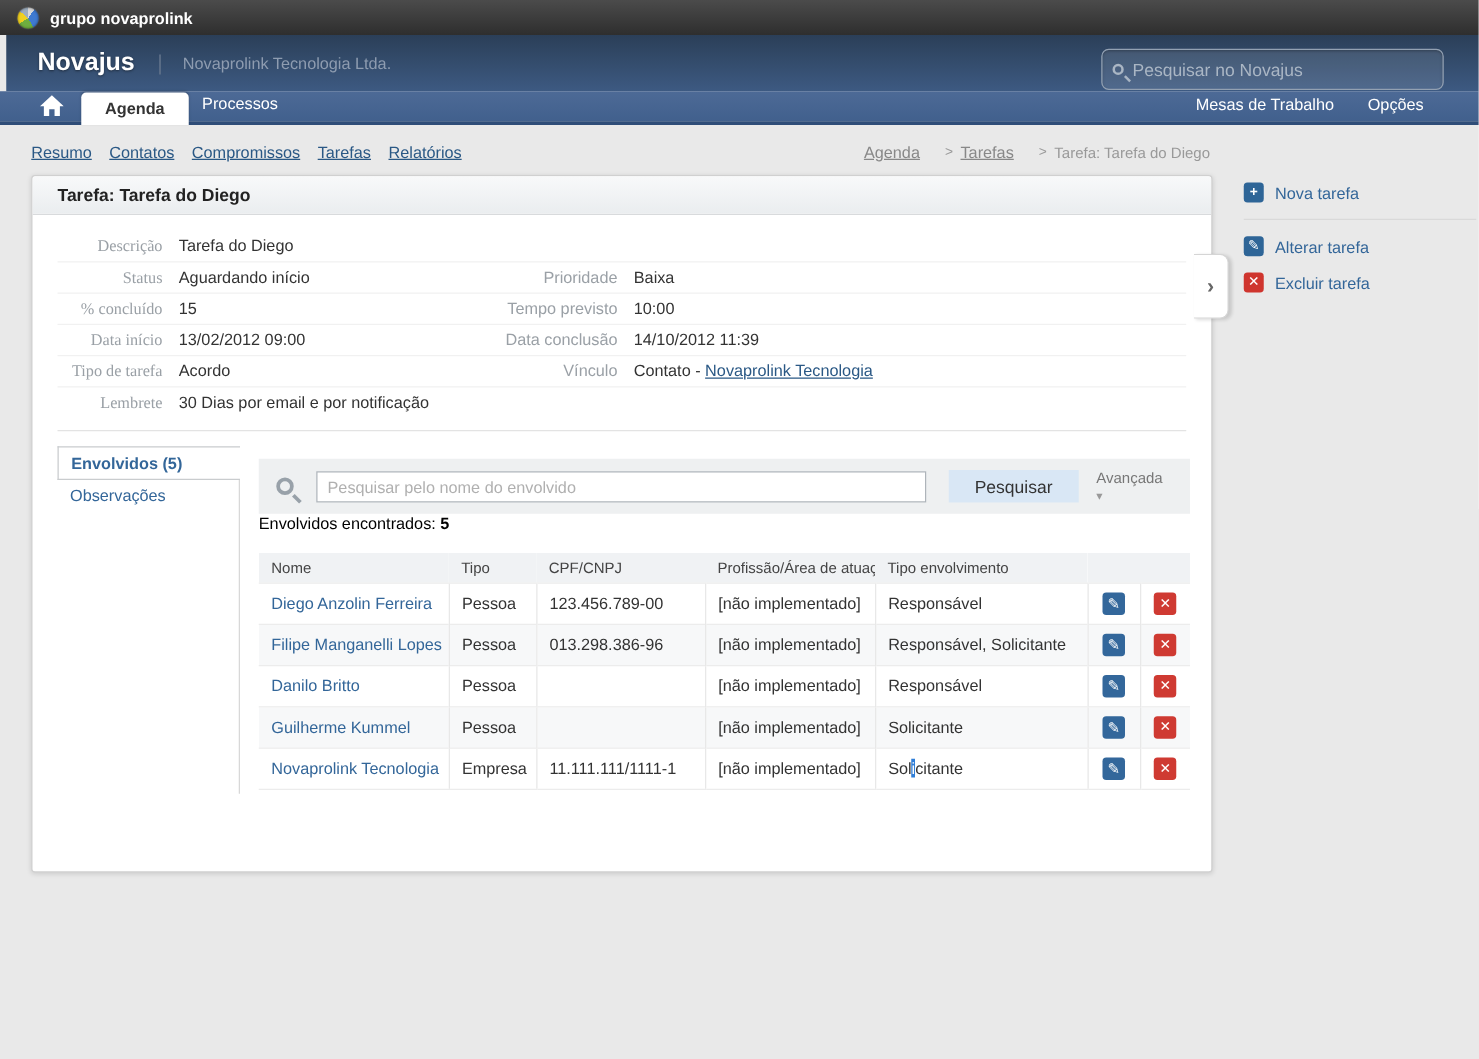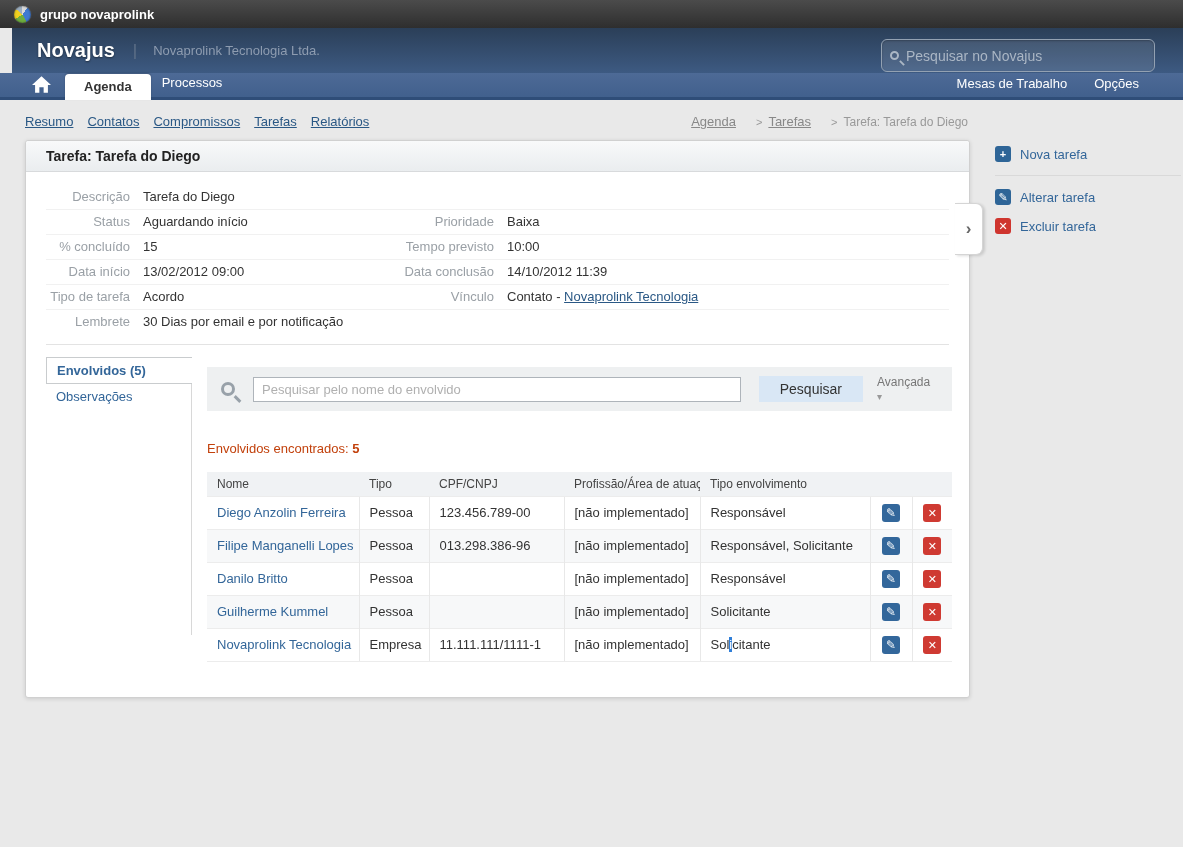--- a/index.html
+++ b/index.html
@@ -13,21 +13,21 @@
   
   .topbar { position:absolute; top:0; left:0; right:0; height:28px;
     background:linear-gradient(#4b4b4b,#2e2e2e); display:flex; align-items:center;
     padding-left:14px; gap:9px; }
   .logo { width:17px; height:17px; border-radius:50%;
     background:conic-gradient(#d9d9d9 0 10%, #3f7ad1 10% 42%, #6fae3f 42% 66%, #f0d020 66% 86%, #9daebf 86% 100%);
     box-shadow: inset 0 0 2px rgba(0,0,0,.5), 0 0 1px rgba(255,255,255,.4); }
   .brand { color:#fff; font-size:13px; font-weight:bold; }
 
   
-  .header { position:absolute; top:28px; left:12px; right:0; height:45px;
+  .header { position:absolute; top:28px; left:5px; right:0; height:45px;
     background:linear-gradient(#2b3f58,#3d5a82); }
   .header-inner { display:flex; align-items:center; height:100%; padding-left:25px; }
   .app-name { color:#fff; font-size:20px; font-weight:bold; text-shadow:0 1px 2px rgba(0,0,0,.45); }
   .hdr-divider { color:#5f7189; font-size:17px; margin:0 16px 0 18px; }
   .company { color:#8e9cb0; font-size:13px; }
   .hsearch { position:absolute; right:28px; top:11px; width:274px; height:33px;
     border:1px solid #93a1b2; border-radius:6px; background:rgba(255,255,255,.10);
     box-shadow: inset 0 1px 2px rgba(0,0,0,.25);
     display:flex; align-items:center; padding:0 8px; gap:7px; }
   .mag { width:9px; height:9px; border:2px solid #aab6c4; border-radius:50%; position:relative; flex-shrink:0; }
@@ -71,21 +71,21 @@
   .collapse-tab { position:absolute; right:-14px; top:62px; width:28px; height:52px;
     background:#fff; border:1px solid #d5d5d5; border-left:none; border-radius:0 7px 7px 0;
     box-shadow:2px 1px 3px rgba(0,0,0,.14); z-index:3; cursor:pointer;
     display:flex; align-items:center; justify-content:center;
     color:#666; font-size:17px; font-weight:bold; }
 
   
   .details { margin:13px 20px 0 20px; padding-bottom:10px; border-bottom:1px solid #e3e3e3; }
   .drow { display:flex; min-height:24px; line-height:24px; font-size:13px; }
   .drow + .drow { border-top:1px solid #f1f1f1; }
-  .dlabel { width:84px; text-align:right; color:#9aa0a6; flex-shrink:0; }
+  .dlabel { width:84px; text-align:right; color:#9aa0a6; flex-shrink:0;font-family:Liberation Serif, serif; }
   .dvalue { margin-left:13px; color:#333; flex:1; }
   .dlabel2 { width:122px; text-align:right; color:#9aa0a6; flex-shrink:0; }
   .dvalue2 { margin-left:13px; color:#333; width:442px; flex-shrink:0; }
   .vlink { color:#2a5885; text-decoration:underline; }
 
   
   .pbody { display:flex; margin-top:12px; }
   .tabcol { width:146px; margin-left:20px; flex-shrink:0; border-right:1px solid #d8d8d8;
     height:278px; }
   .vtab { font-size:13px; color:#336699; padding:5px 10px; cursor:pointer; }
@@ -100,21 +100,21 @@
   .mag-lg::after { content:""; position:absolute; width:3px; height:8px; background:#98a1a9;
     transform:rotate(-45deg); left:12px; top:10px; }
   .inv-input { margin-left:18px; width:492px; height:25px; border:1px solid #aeb4ba;
     padding:0 8px; font-size:13px; color:#333; font-family:inherit; outline:none; }
   .inv-input::placeholder { color:#b0b0b0; }
   .btn-search { margin-left:18px; height:26px; padding:0 21px; background:#d9e7f5;
     border:none; color:#333; font-size:14px; font-family:inherit; cursor:pointer; }
   .advanced { margin-left:14px; color:#777; font-size:12px; cursor:pointer; }
   .advanced .caret { color:#999; font-size:10px; }
 
-  .results-line { margin-top:30px; font-size:13px; color:#c2410c; }
+  .results-line { font-size:13px; color:#000000; }
   .results-line b { font-weight:bold; }
 
   table.env { margin-top:16px; width:100%; border-collapse:collapse; font-size:13px; table-layout:fixed; }
   .env th { background:#f0f2f4; color:#444; font-size:12px; font-weight:normal;
     text-align:left; height:24px; padding:0 10px; overflow:hidden; white-space:nowrap; }
   .env td { height:33px; padding:0 10px; color:#333; border-top:1px solid #ececec;
     overflow:hidden; white-space:nowrap; }
   .env td + td { border-left:1px solid #e8e8e8; }
   .env tr.alt td { background:#f7f8f9; }
   .env tr:last-child td { border-bottom:1px solid #ececec; }

